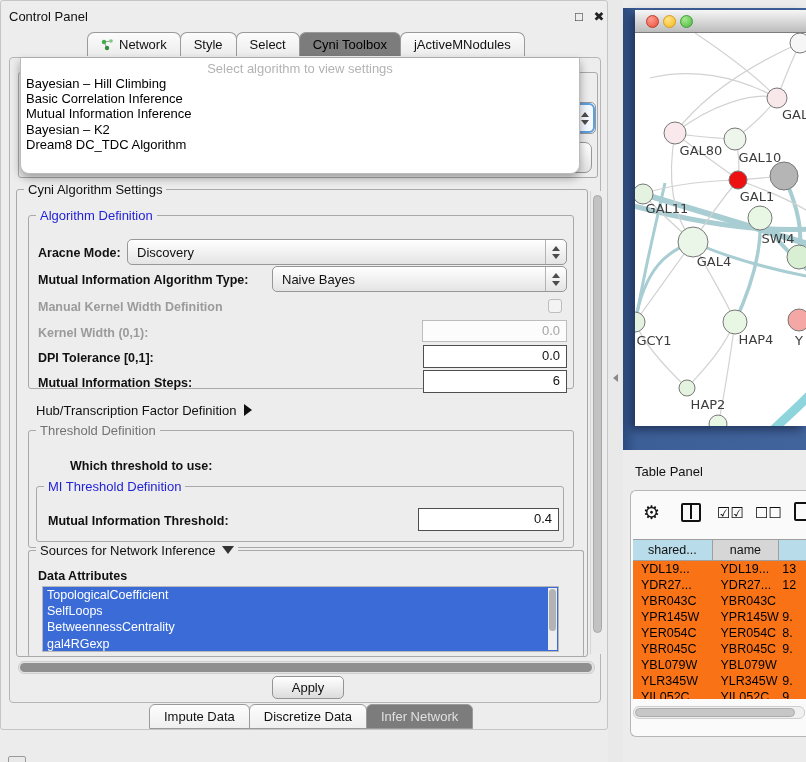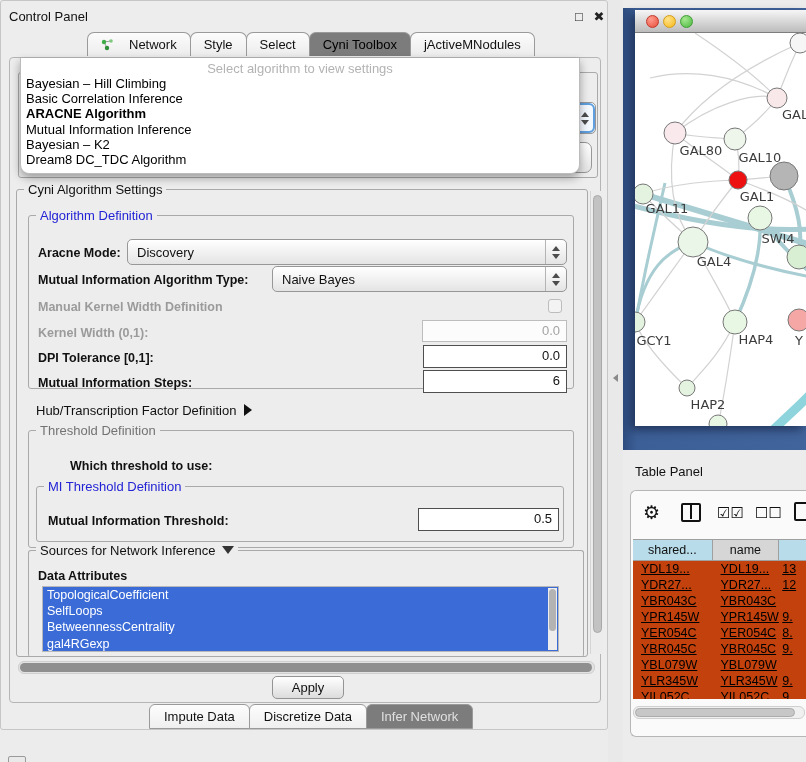--- a/index.html
+++ b/index.html
@@ -10,21 +10,21 @@
   
   .control-panel { position:absolute; left:0; top:4; width:608px; height:730px;
     background:#ededed; border:1px solid #c6c6c6; border-radius:3px; }
   .cp-title { position:absolute; left:8px; top:8px; font-size:13px; color:#111; }
   .cp-btn { position:absolute; top:8px; width:16px; height:16px; font-size:13px;
     color:#222; text-align:center; line-height:16px; cursor:default; }
   .cp-float { left:570px; } .cp-close { left:590px; font-weight:bold; }
 
   
   .tabs { position:absolute; left:86px; top:31px; display:flex; height:24px; }
-  .tab { display:flex; align-items:center; gap:15px; padding:0 13px; font-size:13px;
+  .tab { display:flex; align-items:center; gap:5px; padding:0 13px; font-size:13px;
     background:linear-gradient(#fcfcfc,#ececec); border:1px solid #9a9a9a;
     border-bottom:none; border-radius:7px 7px 0 0; margin-right:-1px; color:#111; }
   .tab.sel { background:#7c7c7c; color:#000000; z-index:2; }
   .net-ico { width:13px; height:12px; }
 
   
   .content { position:absolute; left:8px; top:56px; width:592px; height:646px;
     background:#ededed; border:1px solid #b5b5b5; border-radius:4px; }
 
   .groupbox { position:absolute; border:1px solid #a9a9a9; border-radius:3px; }
@@ -132,21 +132,21 @@
   .cols-icon:after { content:""; position:absolute; left:6.5px; top:0; width:2.5px; height:14px; background:#111; }
   .doc-icon { position:absolute; left:163px; top:5px; width:16px; height:19px;
     border:2.5px solid #111; border-radius:2px; }
   .tgrid { position:absolute; left:2px; top:48px; width:174px; }
   .thead { display:flex; height:22px; border-top:1px solid #9f9f9f; border-bottom:1px solid #9f9f9f; }
   .th { font-size:12.5px; color:#111; text-align:center; line-height:21px;
     border-right:1px solid #9f9f9f; overflow:hidden; white-space:nowrap; }
   .th.c1 { width:86px; background:#b9dcea; }
   .th.c2 { width:72px; background:#d6d6d6; }
   .th.c3 { width:30px; background:#b9dcea; border-right:none; }
-  .trow { display:flex; height:16px; background:#c2410c;text-decoration:underline; }
+  .trow { display:flex; height:16px; background:#f97316; }
   .tcell { font-size:12.5px; color:#000; white-space:nowrap; overflow:hidden; line-height:16px; }
   .tcell.c1 { width:86px; padding-left:8px; }
   .tcell.c2 { width:72px; padding-left:8px; }
   .tcell.c3 { width:30px; padding-left:3px; }
   .tp-hsb { position:absolute; left:2px; top:215px; width:172px; height:13px;
     background:#f0f0f0; border:1px solid #cfcfcf; border-radius:6px; }
   .tp-hsb-thumb { position:absolute; left:1px; top:1px; width:160px; height:9px;
     background:#c7c7c7; border:1px solid #ababab; border-radius:5px; }
 
   svg text { font-family:"DejaVu Sans","Liberation Sans",sans-serif; font-size:13px; fill:#3c3c3c; }
@@ -196,21 +196,20 @@
         </div>
       </div>
       <div class="combo" style="left:40px;top:84px;width:542px;height:31px;border-radius:7px;color:#555;">
         <span>gal-filtered sif default node</span>
       </div>
 
       <div class="popup">
         <div class="popup-prompt">Select algorithm to view settings</div>
         <div class="popup-item">Bayesian – Hill Climbing</div>
         <div class="popup-item">Basic Correlation Inference</div>
-        <div class="popup-item bold">ARACNE Algorithm</div>
         <div class="popup-item">Mutual Information Inference</div>
         <div class="popup-item">Bayesian – K2</div>
         <div class="popup-item">Dream8 DC_TDC Algorithm</div>
       </div>
 
       <div class="groupbox" style="left:6px;top:131px;width:572px;height:468px;"></div>
       <div class="grouplabel" style="left:14px;top:124px;">Cyni Algorithm Settings</div>
 
       <div class="groupbox" style="left:18px;top:157px;width:546px;height:174px;"></div>
       <div class="grouplabel blue" style="left:26px;top:150px;">Algorithm Definition</div>
@@ -251,21 +250,21 @@
 
       <div class="groupbox" style="left:18px;top:372px;width:546px;height:118px;"></div>
       <div class="grouplabel green" style="left:26px;top:365px;">Threshold Definition</div>
 
       <div class="blab" style="left:60px;top:401px;">Which threshold to use:</div>
 
       <div class="groupbox" style="left:26px;top:428px;width:528px;height:56px;"></div>
       <div class="grouplabel blue" style="left:34px;top:421px;">MI Threshold Definition</div>
 
       <div class="blab" style="left:38px;top:456px;">Mutual Information Threshold:</div>
-      <div class="numfield" style="left:408px;top:450px;width:141px;height:23px;">0.5</div>
+      <div class="numfield" style="left:408px;top:450px;width:141px;height:23px;">0.4</div>
 
       <div class="groupbox" style="left:18px;top:492px;width:556px;height:107px;border-bottom:none;"></div>
       <div class="grouplabel" style="left:26px;top:485px;">
         <span>Sources for Network Inference</span><span class="tri-down"></span>
       </div>
       <div class="blab" style="left:28px;top:511px;">Data Attributes</div>
 
       <div class="attr-list">
         <div class="attr-item">TopologicalCoefficient</div>
         <div class="attr-item">SelfLoops</div>

